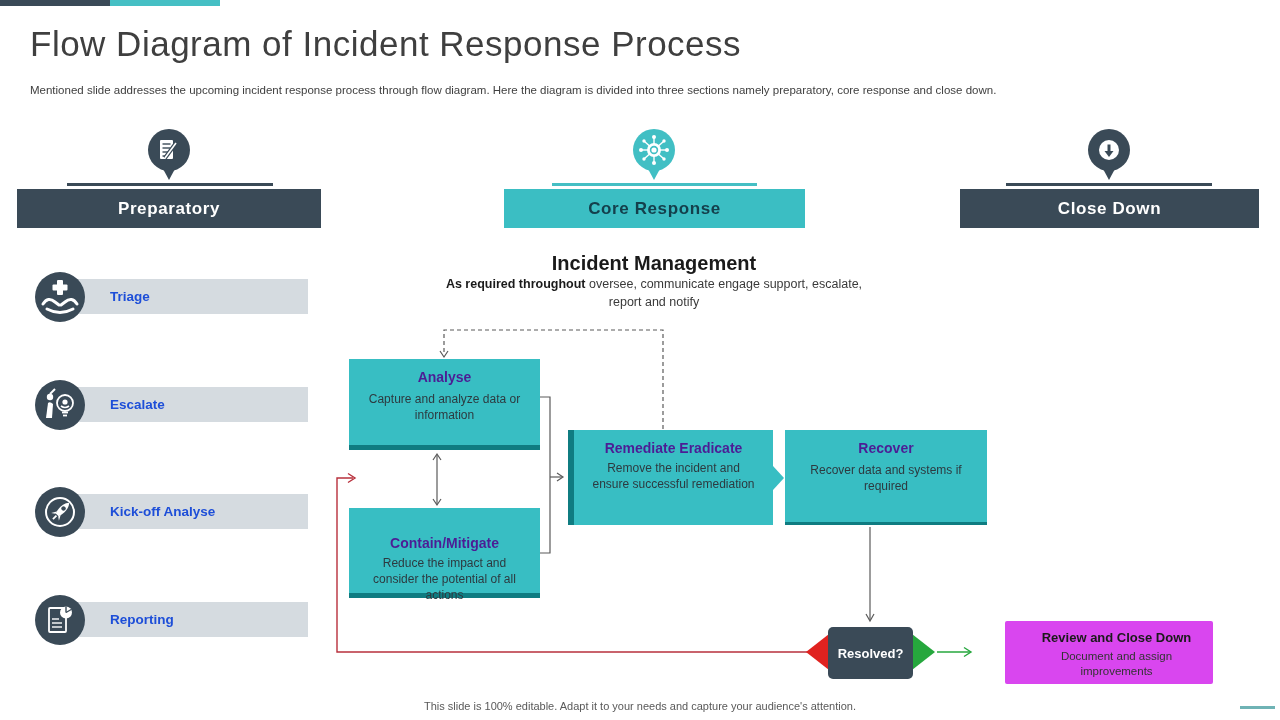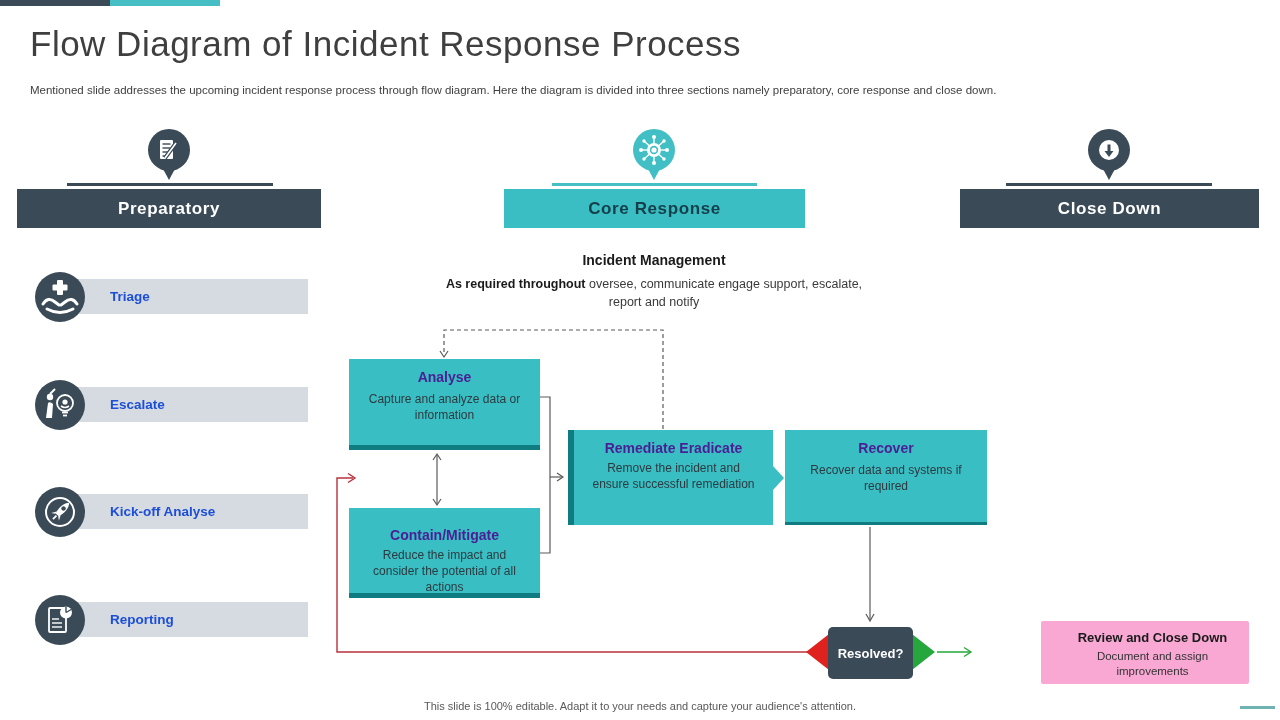--- a/index.html
+++ b/index.html
@@ -23,42 +23,42 @@
               font-size:17px;font-weight:700;letter-spacing:.6px;}
   .sec-dark{background:#3A4A57;color:#ffffff;}
   .sec-teal{background:#3BBEC3;color:#14404C;}
 
   
   .row-bar{left:68px;width:240px;height:35px;background:#D5DBE0;display:flex;align-items:center;
            padding-left:42px;box-sizing:border-box;font-size:13.5px;font-weight:700;color:#1d4ed8;}
   .row-icon{left:35px;width:50px;height:50px;}
 
   
-  .im-title{left:429px;top:252px;width:450px;text-align:center;font-size:14px;font-weight:700;color:#1a1a1a;}
+  .im-title{left:429px;top:252px;width:450px;text-align:center;font-size:20px;font-weight:700;color:#1a1a1a;}
   .im-text{left:429px;top:275px;width:450px;text-align:center;font-size:12.5px;color:#3a3a3a;line-height:1.45;}
   .im-text b{color:#1a1a1a;}
 
   
   .tealbox{background:#38BEC3;box-sizing:border-box;text-align:center;color:#2d3a40;}
   .tealbox .bt{font-weight:700;color:#4c1d95;}
   .analyse{left:349px;top:359px;width:191px;height:91px;border-bottom:5px solid #0F7C81;padding-top:10px;}
   .analyse .bt{font-size:14px;margin-bottom:7px;}
-  .contain{left:349px;top:508px;width:191px;height:90px;border-bottom:5px solid #0F7C81;padding-top:19px;}
+  .contain{left:349px;top:508px;width:191px;height:90px;border-bottom:5px solid #0F7C81;padding-top:27px;}
   .contain .bt{font-size:14px;margin-bottom:5px;}
   .remediate{left:568px;top:430px;width:205px;height:95px;border-left:6px solid #0F7C81;padding-top:10px;}
   .remediate .bt{font-size:14px;margin-bottom:5px;}
   .recover{left:785px;top:430px;width:202px;height:95px;border-bottom:3px solid #0F7C81;padding-top:10px;}
   .recover .bt{font-size:14px;margin-bottom:7px;}
   .boxdesc{font-size:12px;line-height:1.33;padding:0 12px;}
   .chevron{position:absolute;right:-11px;top:36px;width:0;height:0;
            border-top:12px solid transparent;border-bottom:12px solid transparent;border-left:11px solid #38BEC3;}
 
   .resolved{left:828px;top:627px;width:85px;height:52px;background:#3A4A57;border-radius:5px;
             display:flex;align-items:center;justify-content:center;color:#fff;font-size:13px;font-weight:700;}
-  .review{left:1041px;top:621px;width:208px;height:63px;background:#f9a8d4;border-radius:2px;
+  .review{left:1005px;top:621px;width:208px;height:63px;background:#d946ef;border-radius:2px;
           text-align:center;box-sizing:border-box;padding-top:9px;color:#333;padding-left:15px;}
   .review .bt{font-size:13px;font-weight:700;color:#1a1a1a;margin-bottom:4px;}
   .review .boxdesc{font-size:11.5px;}
 
   .footer{left:0;top:700px;width:1280px;text-align:center;font-size:11px;color:#595959;}
   .accent-end{left:1240px;top:706px;width:35px;height:3px;background:#6fb3b5;}
 
   svg.connectors{left:0;top:0;width:1280px;height:720px;pointer-events:none;}
 </style>
 </head>

